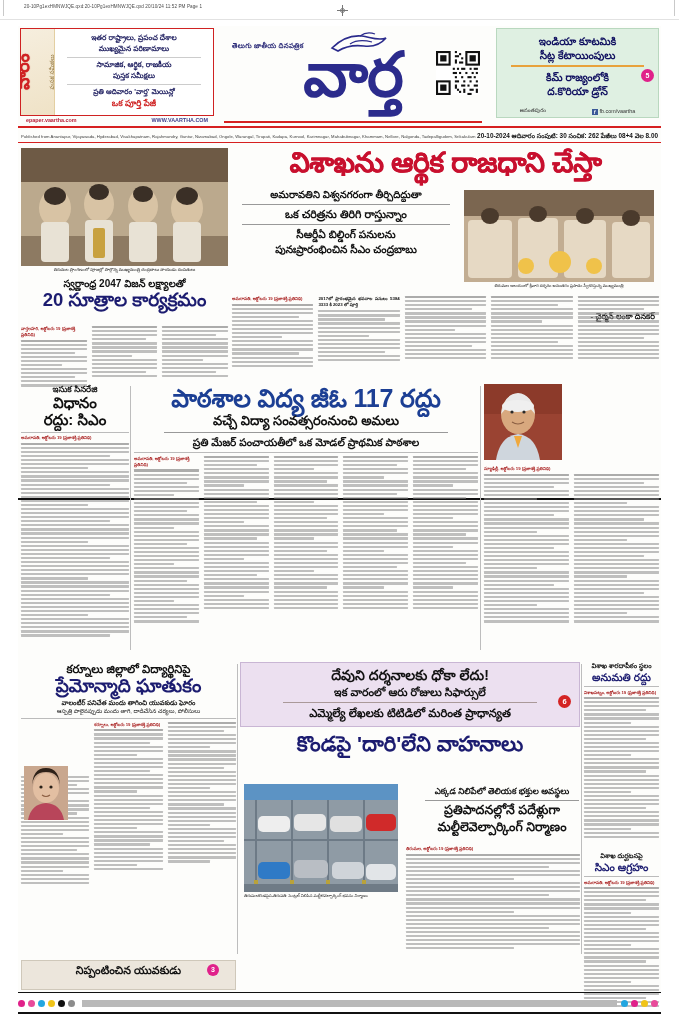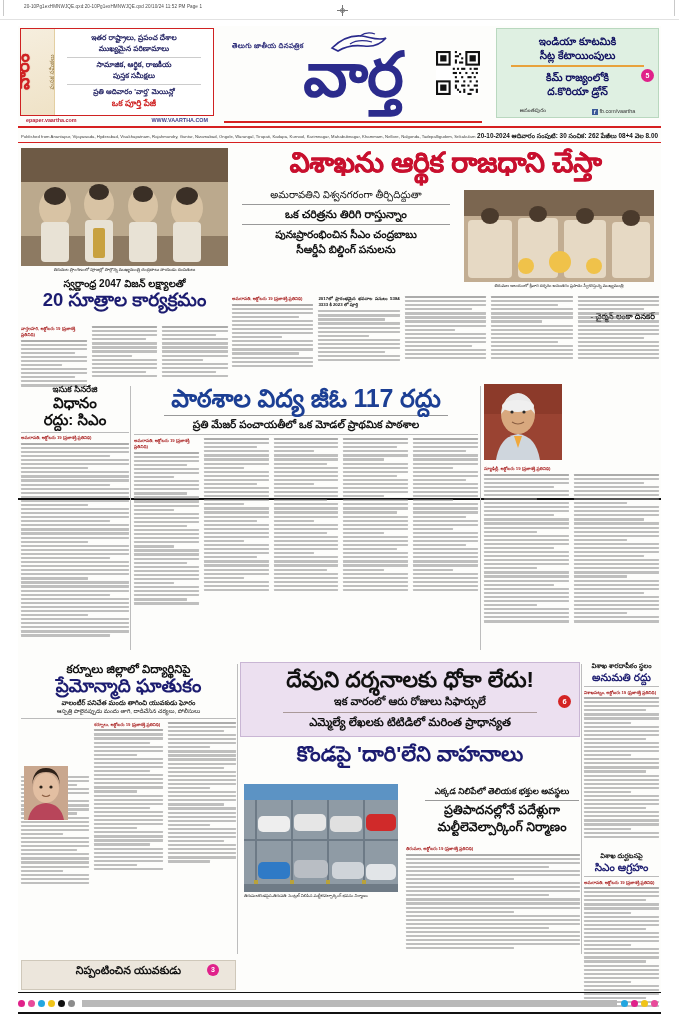--- a/index.html
+++ b/index.html
@@ -177,21 +177,21 @@
   }
   .s1-bighead {
     position: absolute; left: 0; top: 0; width: 427px; text-align: center;
     font-size: 28px; font-weight: bold; color: #c8102e;
     line-height: 1.08; letter-spacing: -.3px;
     text-shadow: .4px 0 0 #c8102e;
   }
   .s1-sub {
     position: absolute; left: 4px; top: 40px; width: 220px; text-align: center;
   }
-  .s1-sub .a { font-size: 10px; font-weight: normal; color: #111; line-height: 1.4; }
+  .s1-sub .a { font-size: 10px; font-weight: bold; color: #111; line-height: 1.4; }
   .s1-sub .srule { height: .8px; background: #999; margin: 2px 6px; }
   .s1-sub .b { font-size: 11px; font-weight: bold; color: #111; line-height: 1.4; }
   .s1-sub .c { font-size: 10.5px; font-weight: bold; color: #111; line-height: 1.4; }
   .s1-img2 {
     position: absolute; left: 232px; top: 42px; width: 190px; height: 92px;
     background: linear-gradient(170deg,#cfc0a8,#9e8a72);
     overflow: hidden;
   }
   .s1-img2cap {
     position: absolute; left: 232px; top: 135px; width: 190px;
@@ -237,21 +237,21 @@
   .s3-left .h4 { font-size: 5.8px; color: #222; text-align: center; line-height: 1.3; }
   .s3-face {
     position: absolute; left: 6px; top: 106px; width: 44px; height: 54px;
     background: linear-gradient(160deg,#e0c2ac,#b08f78);
   }
   .s3-mid { position: absolute; left: 222px; top: 2px; width: 340px; }
   .s3-box {
     width: 340px; background: #ece0f0; border: .8px solid #c9b6d4;
     padding: 4px 6px 5px; position: relative;
   }
-  .s3-box .t1 { font-size: 22px; font-weight: bold; color: #111; text-align: center; line-height: 1.15; }
+  .s3-box .t1 { font-size: 14px; font-weight: bold; color: #111; text-align: center; line-height: 1.15; }
   .s3-box .t2 { font-size: 11px; font-weight: bold; color: #111; text-align: center; line-height: 1.4; margin-top: 2px; }
   .s3-box .brule { height: .8px; background: #a99; margin: 2px 36px; }
   .s3-box .t3 { font-size: 11.5px; font-weight: bold; color: #111; text-align: center; line-height: 1.4; }
   .badge6 {
     position: absolute; right: 8px; top: 32px;
     width: 13px; height: 13px; border-radius: 50%;
     background: #d42424; color: #fff;
     font-size: 7.5px; font-weight: bold; line-height: 13px; text-align: center;
   }
   .s3-head2 {
@@ -514,22 +514,22 @@
         </div>
       </div>
 
       <div class="s1-main">
         <div class="s1-bighead">విశాఖను ఆర్థిక రాజధాని చేస్తా</div>
         <div class="s1-sub">
           <div class="a">అమరావతిని విశ్వనగరంగా తీర్చిదిద్దుతా</div>
           <div class="srule"></div>
           <div class="b">ఒక చరిత్రను తిరిగి రాస్తున్నాం</div>
           <div class="srule"></div>
+          <div class="c">సీఆర్డీఏ బిల్డింగ్ పనులను</div>
           <div class="c">పునఃప్రారంభించిన సీఎం చంద్రబాబు</div>
-          <div class="c">సీఆర్డీఏ బిల్డింగ్ పనులను</div>
         </div>
 
         <div class="s1-img2">
           <svg viewBox="0 0 190 92" width="190" height="92">
             <rect width="190" height="92" fill="#c2ad92"></rect>
             <rect x="0" y="0" width="190" height="26" fill="#7b6650"></rect>
             <g fill="#e6d9c4">
               <rect x="4" y="30" width="44" height="58" rx="4"></rect>
                 <rect x="54" y="28" width="40" height="60" rx="4"></rect>
               <rect x="100" y="30" width="42" height="58" rx="4"></rect>
@@ -700,20 +700,21 @@
           <div class="tl s"></div>
           <div class="tl"></div>
         <div class="tl"></div>
           <div class="tl"></div>
           <div class="tl"></div>
           <div class="tl m"></div>
       </div>
 
       <div class="s2-mid">
         <div class="big">పాఠశాల విద్య జీఓ 117 రద్దు</div>
+        <div class="sub1">వచ్చే విద్యా సంవత్సరంనుంచి అమలు</div>
         <div class="srule"></div>
         <div class="sub2">ప్రతి మేజర్ పంచాయతీలో ఒక మోడల్ ప్రాథమిక పాఠశాల</div>
         <div class="mini-rule"></div>
         <div style="display:flex; gap:5px; margin-top:2px">
           <div class="col">
             <div class="loc">అమరావతి, అక్టోబరు 19 (ప్రజాశక్తి ప్రతినిధి)</div>
             <div class="tl dark"></div>
               <div class="tl"></div>
               <div class="tl"></div>
               <div class="tl m"></div>

